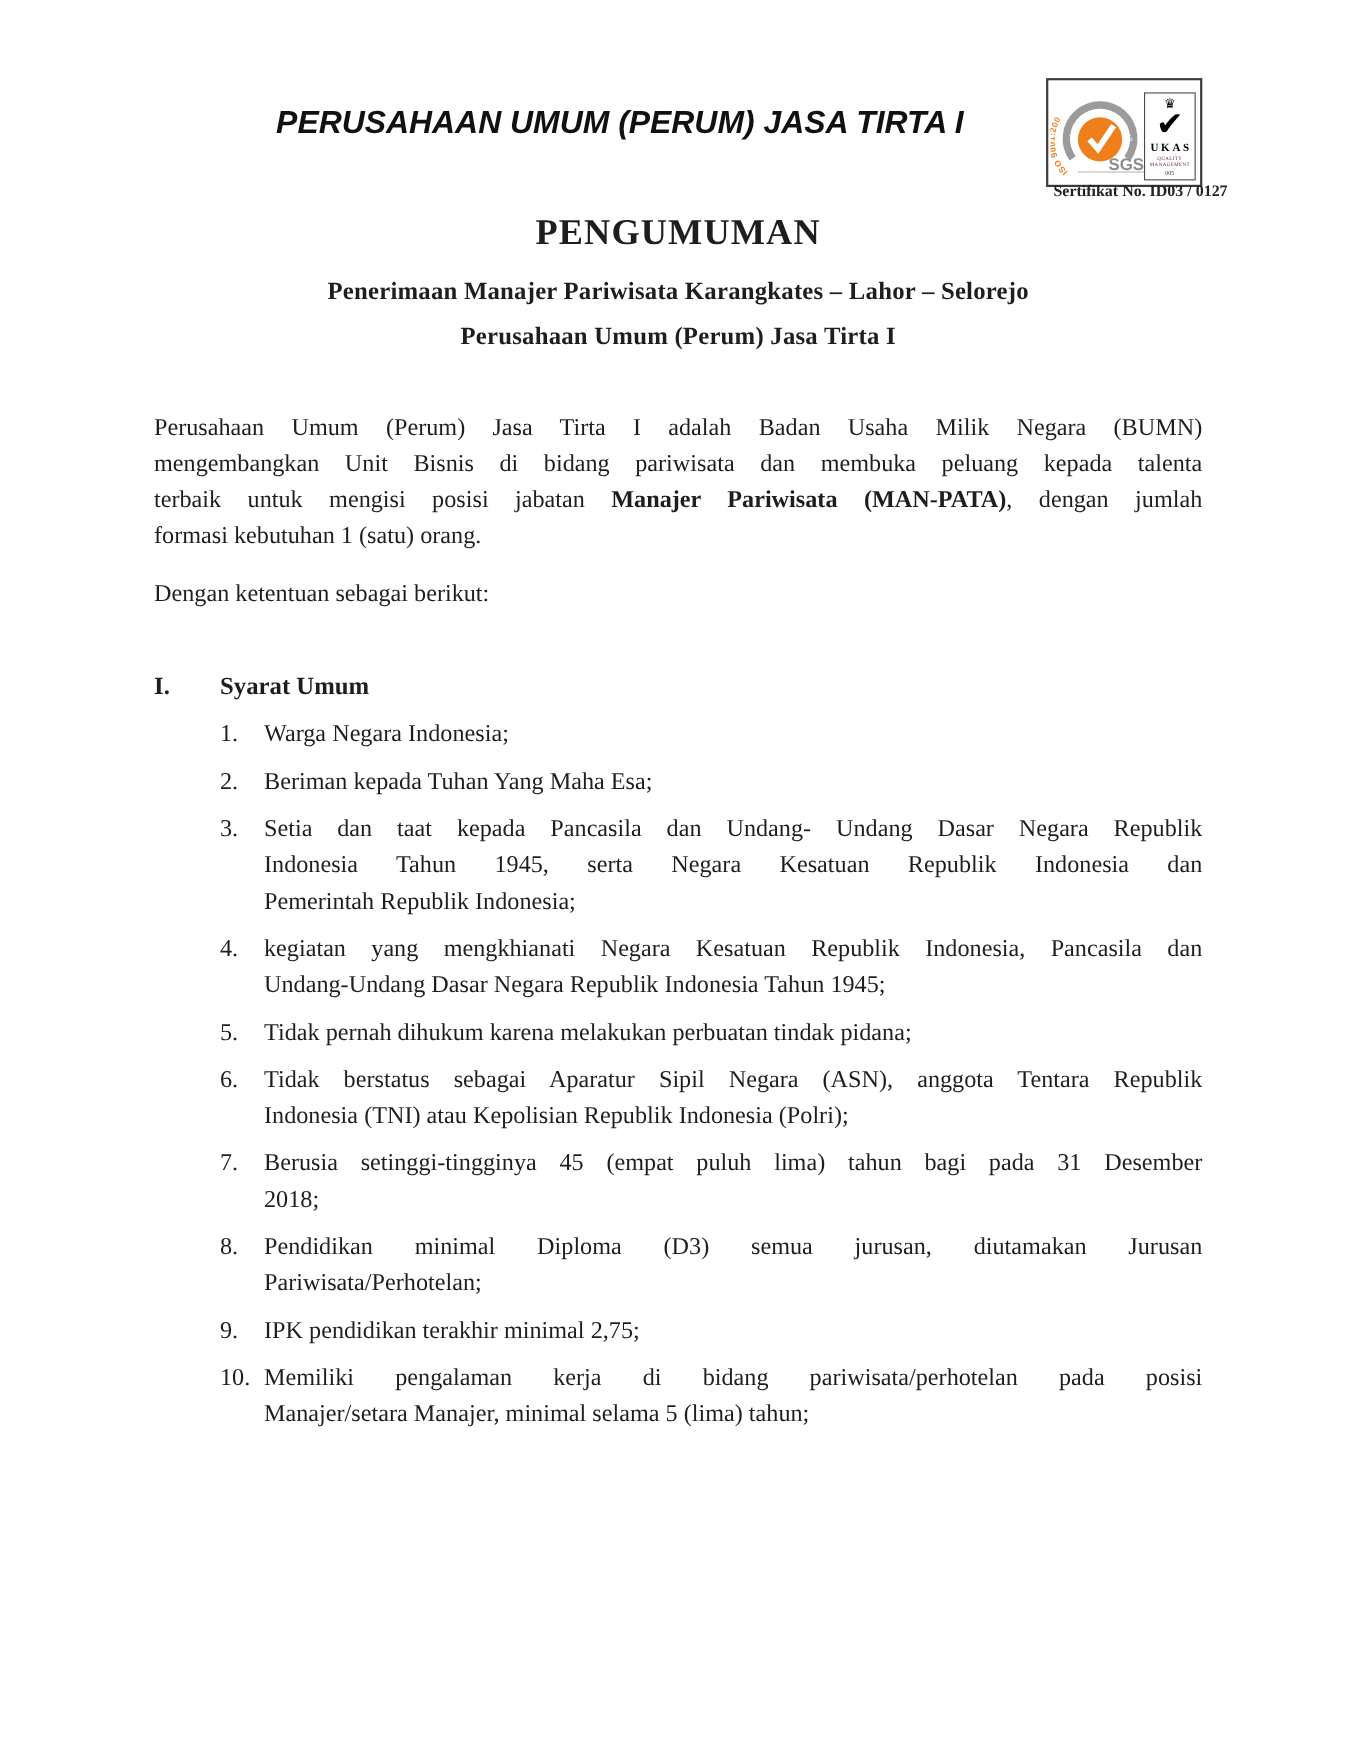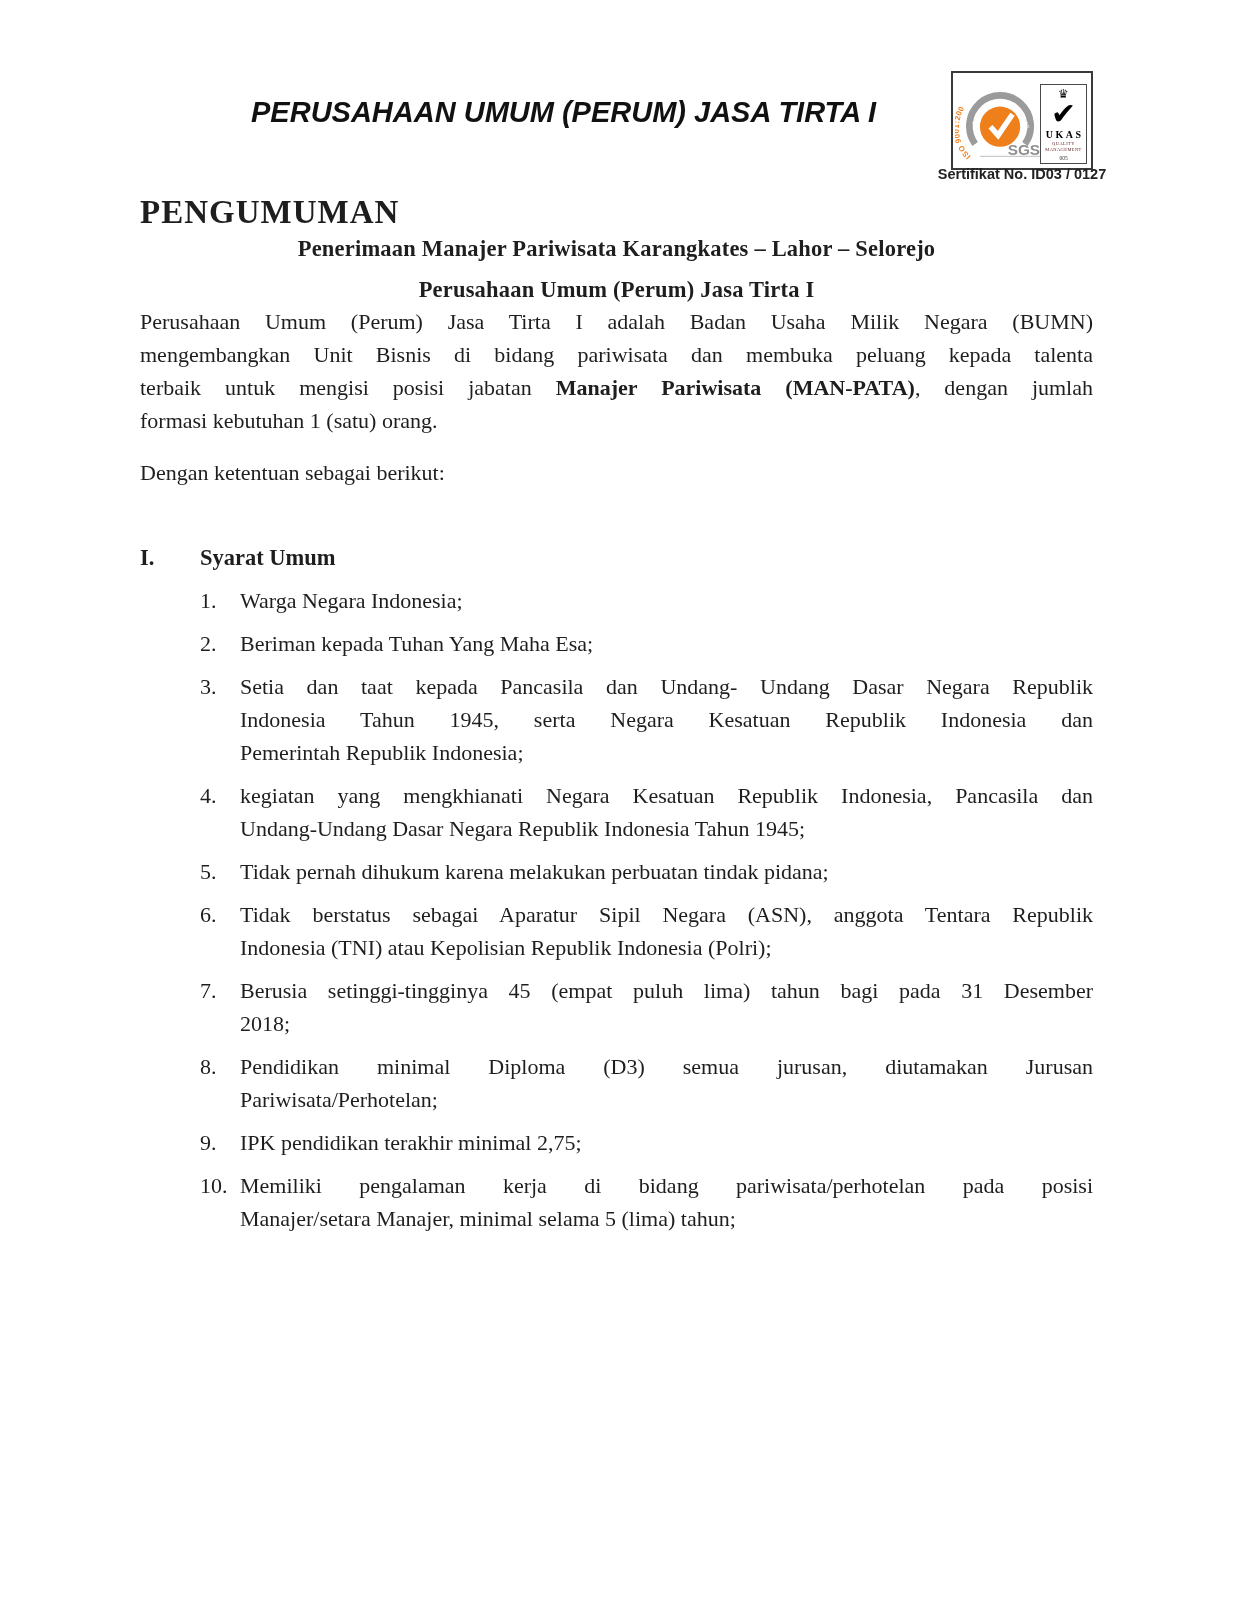--- a/index.html
+++ b/index.html
@@ -48,38 +48,38 @@
     display:flex; flex-direction:column; align-items:center;
     font-family:"Liberation Serif", serif;
   }
   .crown-icon { font-family:"DejaVu Sans", sans-serif; font-size:12px; line-height:12px; color:#000; margin-top:3px;}
   .check-icon { font-family:"DejaVu Sans", sans-serif; font-size:30px; line-height:28px; color:#000; font-weight:bold; }
   .ukas-word  { font-size:10px; font-weight:bold; letter-spacing:2.5px; color:#000; margin-top:1px; text-indent:2.5px;text-align:right;}
   .ukas-sub   { font-size:4.5px; letter-spacing:0.4px; color:#5c1f1f; text-align:center; line-height:5.5px; margin-top:1px; }
   .ukas-num   { font-size:5.5px; color:#333; margin-top:3px; }
   .cert-label {
     position:absolute; left:928px; top:166px; width:188px;
-    text-align:center;
-    font-family:Liberation Sans, sans-serif;
+    text-align:right;
+    font-family:Liberation Serif, serif;
     font-weight:bold; font-size:14.5px; color:#222;
     white-space:nowrap;
   }
 
   
   .doc { position:absolute; left:140px; top:191px; width:953px; }
   .doc-title {
-    font-weight:bold;
+    text-align:center; font-weight:bold;
     font-size:33px; line-height:42px; letter-spacing:1px;
   }
   .doc-sub { text-align:center; font-weight:bold; font-size:22.5px; line-height:31px; letter-spacing:0.2px; }
-  .doc-sub1 { }
+  .doc-sub1 { margin-top:16px; }
   .doc-sub2 { margin-top:10px; }
 
   .body-text { font-size:22px; line-height:33px; }
-  .intro-para { }
+  .intro-para { margin-top:50px; }
   .ketentuan  { margin-top:19px; }
 
   .jl { text-align:justify; text-align-last:justify; }
   .jl:last-child { text-align-last:left; }
 
   .sec-head { display:flex; margin-top:52px; font-weight:bold; font-size:22.5px; line-height:33px; }
   .sec-no { width:60px; flex:none; }
 
   .req-list { margin:10px 0 0 60px; padding:0; list-style:none; }
   .req-item { position:relative; padding-left:40px; margin-bottom:10px; }

